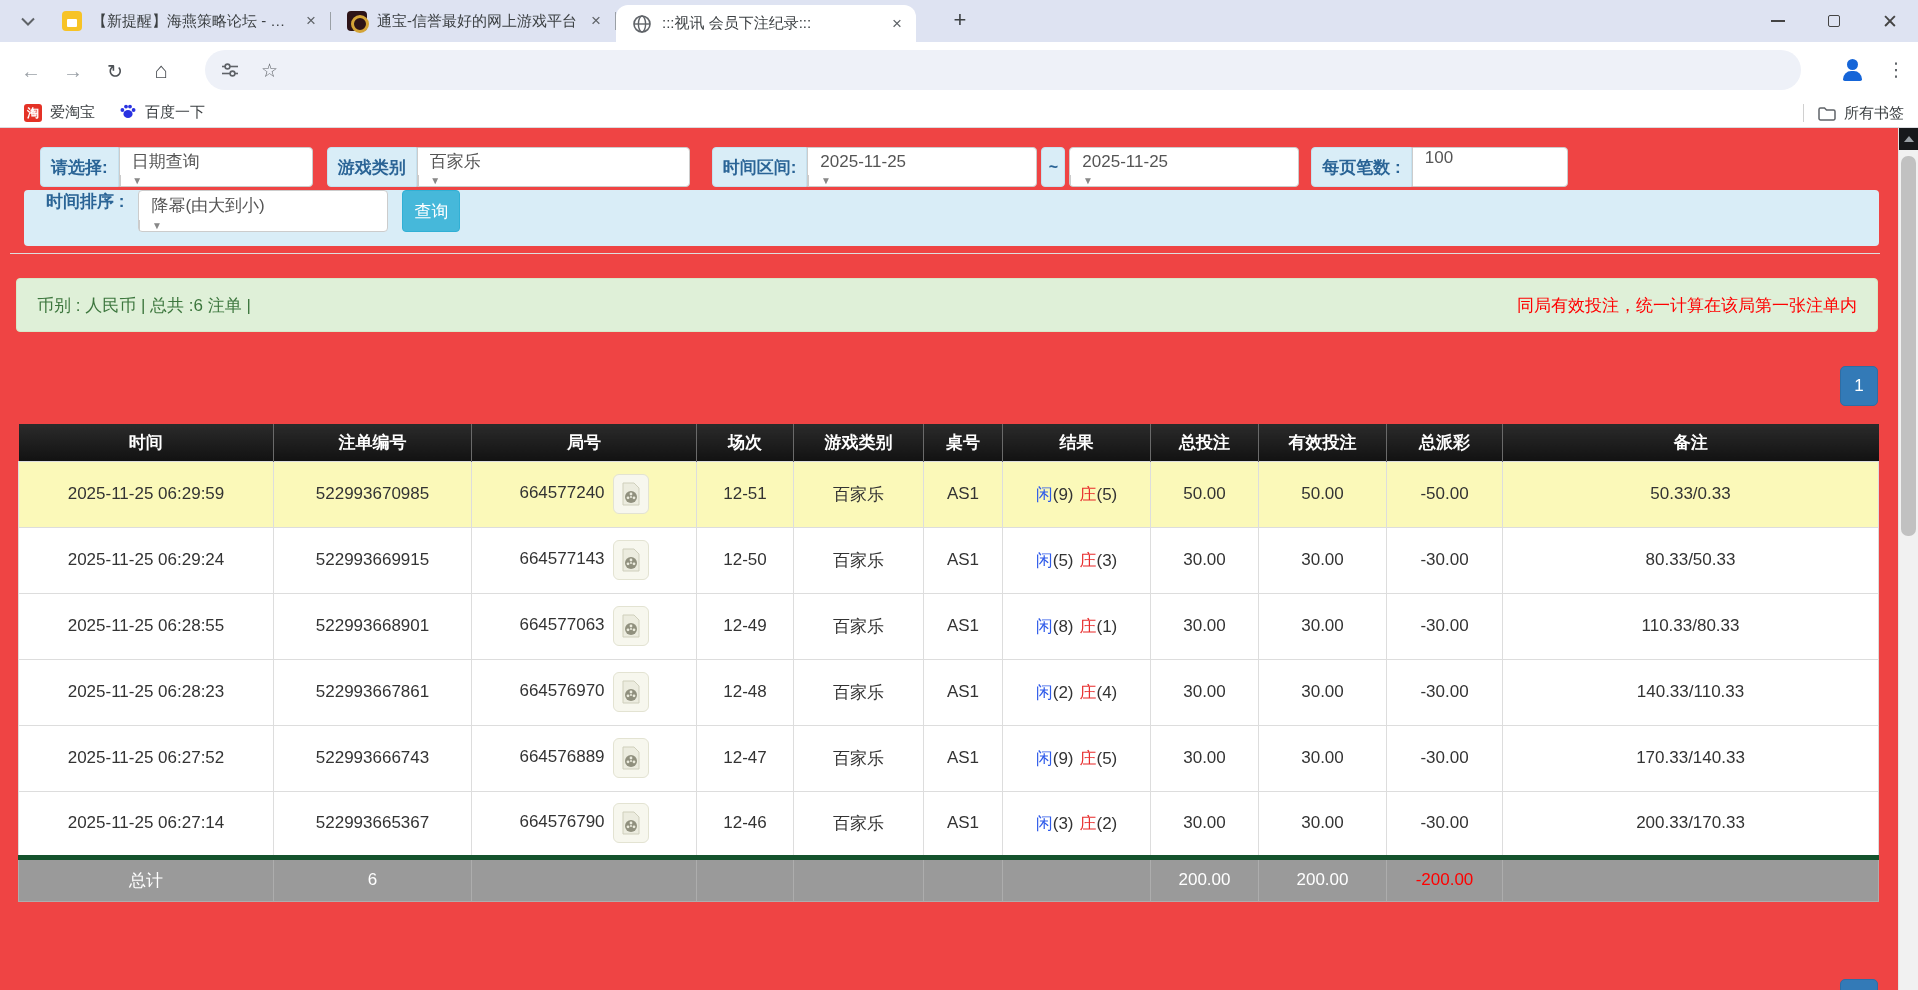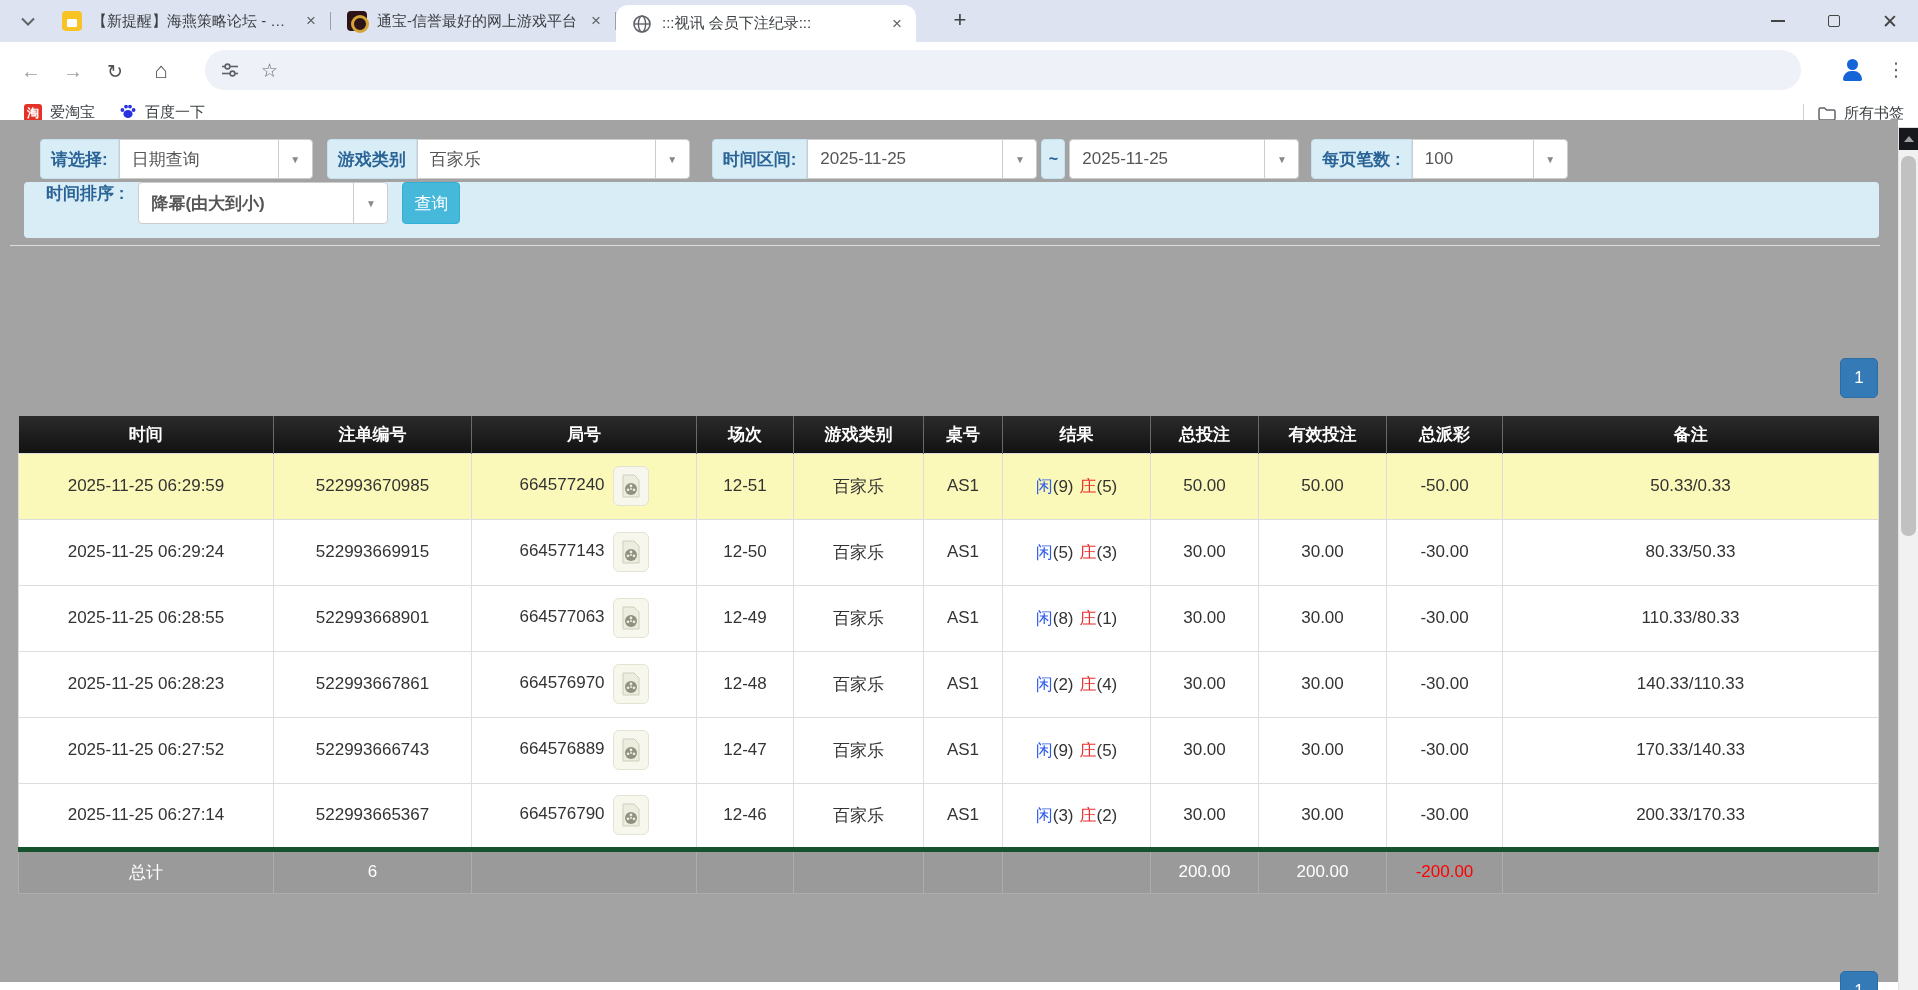--- a/index.html
+++ b/index.html
@@ -39,23 +39,23 @@
   .profile-ico .body { position:absolute; left:5px; top:16px; width:19px; height:10px; border-radius:9px 9px 2px 2px; background:#1565d8; }
   .menu-dots { position:absolute; left:1884px; top:13px; width:24px; height:30px; font-size:19px; color:#5f6368; text-align:center; line-height:30px; cursor:pointer; letter-spacing:0; }
   
   .bookmarks { position:absolute; left:0; top:98px; width:100%; height:30px; background:#fff; border-bottom:1px solid #dadce0; display:flex; align-items:center; }
   .bm-item { display:flex; align-items:center; margin-left:24px; cursor:pointer; }
   .bm-label { font-size:15px; color:#3c4043; margin-left:8px; }
   .bm-ico-taobao { width:18px; height:18px; background:#e43226; border-radius:3px; color:#fff; font-size:12px; font-weight:bold; text-align:center; line-height:18px; }
   .bm-right { position:absolute; right:14px; top:0; height:30px; display:flex; align-items:center; cursor:pointer; }
   .bm-right-divider { width:1px; height:18px; background:#d0d0d0; margin-right:14px; }
   
-  .content { position:absolute; left:0; top:120px; width:1898px; height:862px; background:#a3a3a3; }
+  .content { position:absolute; left:0; top:128px; width:1898px; height:862px; background:#ef4444; }
   .addon { height:40px; background:#d9edf7; border:1px solid #c5e1ef; color:#2a6496; font-weight:bold; font-size:17px; display:flex; align-items:center; padding:0 10px; white-space:nowrap; border-radius:4px 0 0 4px; }
-  .sel { height:40px; background:#fff; border:1px solid #ccc; border-radius:0 4px 4px 0; display:flex; align-items:stretch; cursor:pointer; }
+  .sel { height:40px; background:#fff; border:1px solid #ccc; border-radius:0 4px 4px 0; display:flex; align-items:stretch; cursor:pointer;flex-direction:column; }
   .sel-text { flex:1; font-size:17px; color:#555; display:flex; align-items:center; padding:0 12px; white-space:nowrap; }
   .sel-caret { width:34px; border-left:1px solid #ccc; display:flex; align-items:center; justify-content:center; color:#888; font-size:10px; }
   .filters-row1 { position:absolute; left:40px; top:19px; display:flex; align-items:center; }
   .fgroup { display:flex; align-items:stretch; }
   .tilde-addon { height:40px; width:24px; background:#d9edf7; border:1px solid #c5e1ef; color:#2a6496; font-weight:bold; font-size:16px; display:flex; align-items:center; justify-content:center; margin:0 4px; border-radius:4px; }
   .filters-row2 { position:absolute; left:24px; top:62px; width:1855px; height:56px; background:#d9edf7; border-radius:4px; display:flex; padding-left:22px; }
   .sort-label { color:#2a6496; font-weight:bold; font-size:17px; margin-right:14px; }
   .filters-row2 .sel { border-radius:4px; }
   .search-btn { margin-left:14px; width:58px; height:42px; background:#46b8da; border:1px solid #31b0d5; border-radius:4px; color:#fff; font-size:17px; font-family:inherit; cursor:pointer; }
   .panel-bottom-line { position:absolute; left:10px; top:125px; width:1870px; height:0; border-bottom:1px solid #ddd; }
@@ -214,29 +214,33 @@
         <span class="addon">每页笔数 :</span>
         <span class="sel" style="width:156px;gap:24px;">
           <span class="sel-text">100</span>
           <span class="sel-caret">▼</span>
         </span>
       </div>
     </div>
 
     <div class="filters-row2">
       <span class="sort-label">时间排序 :</span>
-      <span class="sel" style="width:250px; height:42px; background:#fff;font-weight:bold;">
+      <span class="sel" style="width:250px; height:42px; background:#fff;">
         <span class="sel-text">降幂(由大到小)</span>
         <span class="sel-caret">▼</span>
       </span>
       <button class="search-btn">查询</button>
     </div>
 
     <div class="panel-bottom-line"></div>
 
+    <div class="summary-bar">
+      <span class="summary-left">币别 : 人民币 | 总共 :6 注单 |</span>
+      <span class="summary-right">同局有效投注，统一计算在该局第一张注单内</span>
+    </div>
 
     <div class="page-btn top">1</div>
 
     <div class="tablewrap">
       <table class="records">
         <colgroup>
             <col style="width: 255px;">
             <col style="width: 198px;">
             <col style="width: 225px;">
             <col style="width: 97px;">

